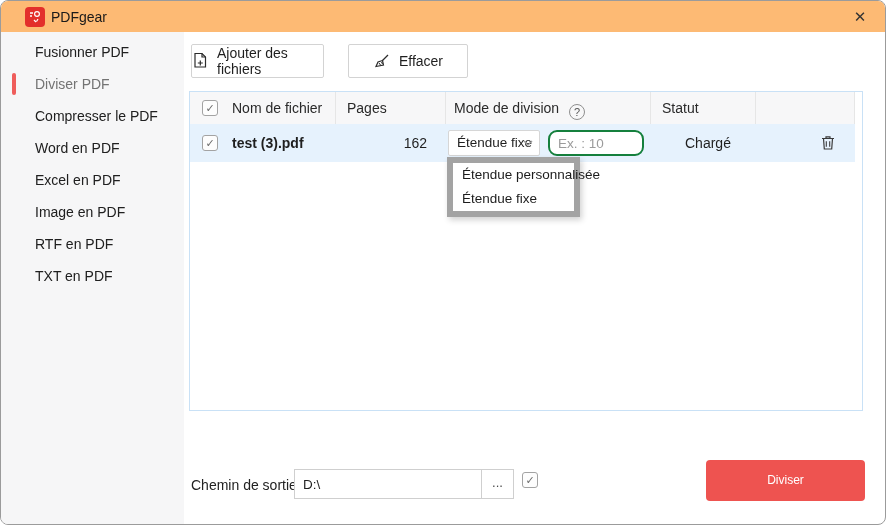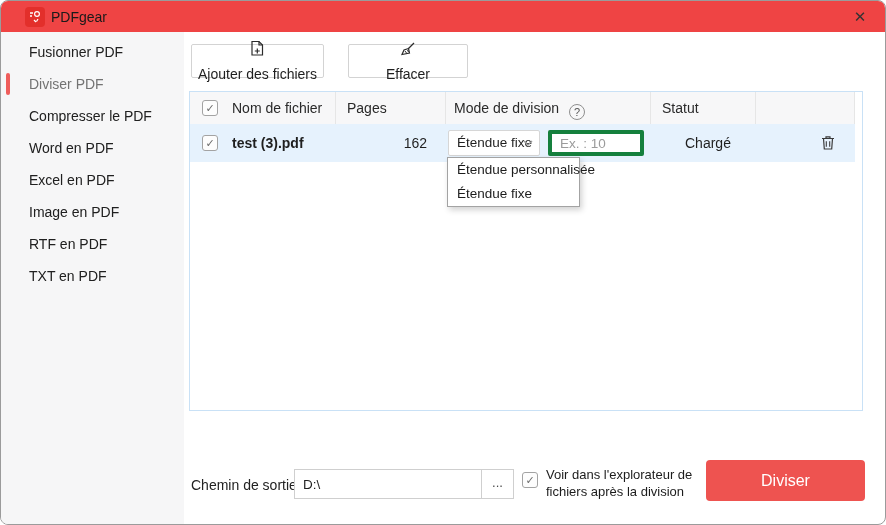--- a/index.html
+++ b/index.html
@@ -3,36 +3,36 @@
 <meta charset="utf-8">
 <style>
   * { margin:0; padding:0; box-sizing:border-box; }
   body { font-family:"Liberation Sans", sans-serif; background:#ffffff; }
   .window {
     position:relative; width:886px; height:525px; overflow:hidden;
     background:#ffffff; border:1px solid #9b9b9b; border-radius:8px;
     color:#1f1f1f; font-size:14px;
   }
   
-  .titlebar { position:absolute; left:0; top:0; width:100%; height:31px; background:#ef4444; }
+  .titlebar { position:absolute; left:0; top:0; width:100%; height:31px; background:#fdba74; }
   .logo { position:absolute; left:24px; top:6px; width:20px; height:20px; background:#e32f2b; border-radius:4px; }
   .logo svg { position:absolute; left:2px; top:2px; }
   .app-title { position:absolute; left:50px; top:8px; font-size:14px; color:#1a1a1a; }
   .close-btn { position:absolute; right:14px; top:6px; width:22px; height:20px; text-align:center;
     font-size:15px; color:#333; line-height:20px; cursor:default; }
   
   .sidebar { position:absolute; left:0; top:31px; width:183px; height:494px; background:#f6f6f7; }
   .side-item { position:relative; height:32px; line-height:32px; padding-left:28px; color:#202020; cursor:default; }
   .side-item.active { color:#737373; }
   .side-item .indicator { position:absolute; left:5px; top:5px; width:4px; height:22px;
     border-radius:2px; background:#ef5d5b; }
-  .side-list { padding-top:4px; }
+  .side-list { padding-top:4px;margin-left:6px; }
   
   .btn { position:absolute; height:34px; background:#fff; border:1px solid #d3d3d3; border-radius:2px;
-    display:flex; align-items:center; justify-content:center; gap:8px; font-size:14px; color:#1f1f1f;flex-direction:column; }
+    display:flex; align-items:center; justify-content:center; gap:8px; font-size:14px; color:#1f1f1f; }
   .btn-add { left:190px; top:43px; width:133px; }
   .btn-clear { left:347px; top:43px; width:120px; }
   
   .table { position:absolute; left:188px; top:90px; width:674px; height:320px;
     border:1px solid #c9e1f6; background:#fff; }
   .thead { position:absolute; left:0; top:0; width:672px; height:32px; background:#f7f7f8; }
   .thead .gutter { position:absolute; right:0; top:0; width:7px; height:32px; background:#fff; }
   .col-divider { position:absolute; top:0; width:1px; height:32px; background:#e6e6e6; }
   .th { position:absolute; top:0; height:32px; line-height:32px; color:#2a2a2a; font-size:14px; }
   .checkbox { width:16px; height:16px; background:#fdfdfd; border:1px solid #a3a3a3; border-radius:3px;
@@ -41,39 +41,39 @@
   .help-icon { display:inline-block; width:16px; height:16px; border:1px solid #8f8f8f; border-radius:50%;
     font-size:11px; line-height:14px; text-align:center; color:#555; margin-left:10px; vertical-align:-3px; }
   .trow { position:absolute; left:0; top:32px; width:665px; height:38px; background:#e6f2fd; }
   .row-check { position:absolute; left:12px; top:11px; }
   .cell-name { position:absolute; left:42px; top:0; height:38px; line-height:38px;font-weight:bold; }
   .cell-pages { position:absolute; left:157px; top:0; width:80px; height:26px; line-height:38px; text-align:right; }
   .select { position:absolute; left:258px; top:6px; width:92px; height:26px; background:#fff;
     border:1px solid #d6d6d6; border-radius:2px; font-size:13.5px; line-height:24px; padding-left:8px; color:#1f1f1f; }
   .select svg { position:absolute; right:6px; top:9px; }
   .range-input { position:absolute; left:358px; top:6px; width:96px; height:26px; background:#fff;
-    border:4px solid #15803d; border-radius:2px; font-size:13.5px; padding-left:8px;
+    border:2px solid #15803d; border-radius:9px; font-size:13.5px; padding-left:8px;
     font-family:"Liberation Sans", sans-serif; color:#1f1f1f; }
   .range-input::placeholder { color:#9b9b9b; }
   .cell-status { position:absolute; left:495px; top:0; height:23px; line-height:38px; }
   .trash { position:absolute; left:629px; top:10px; width:18px; height:18px; }
   
   .popup { position:absolute; left:446px; top:156px; width:133px; background:#fff;
-    border:1px solid #a3a3a3; box-shadow:2px 3px 6px rgba(0,0,0,0.18); z-index:10; }
+    border:6px solid #a3a3a3; box-shadow:2px 3px 6px rgba(0,0,0,0.18); z-index:10; }
   .popup .opt { height:24px; line-height:24px; padding-left:9px; font-size:13.5px; color:#1c1c1c; white-space:nowrap; }
   
   .out-label { position:absolute; left:190px; top:476px; font-size:14px; color:#222; }
   .out-input { position:absolute; left:293px; top:468px; width:188px; height:30px; border:1px solid #cfcfcf;
     background:#fff; font-size:13.5px; padding-left:8px; font-family:"Liberation Sans", sans-serif; color:#1f1f1f; }
   .browse-btn { position:absolute; left:480px; top:468px; width:33px; height:30px; border:1px solid #cfcfcf;
     background:#fff; text-align:center; line-height:26px; color:#4a4a4a; font-size:13px; }
   .open-check { position:absolute; left:521px; top:471px; }
   .open-label { position:absolute; left:545px; top:466px; width:160px; font-size:13px; line-height:16.5px; color:#1c1c1c; }
   .split-btn { position:absolute; left:705px; top:459px; width:159px; height:41px; background:#ee5350;
-    border:none; border-radius:4px; color:#fff; font-size:16px; text-align:center; line-height:41px; cursor:default; }
+    border:none; border-radius:4px; color:#fff; font-size:12px; text-align:center; line-height:41px; cursor:default; }
   svg { display:block; }
 </style>
 </head>
 <body>
 
 <div class="window">
 
   <div class="titlebar">
     <div class="logo">
       <svg width="16" height="16" viewBox="0 0 16 16">
@@ -165,19 +165,15 @@
 
   <div class="popup">
     <div class="opt">Étendue personnalisée</div>
     <div class="opt">Étendue fixe</div>
   </div>
 
   <div class="out-label">Chemin de sortie</div>
   <input class="out-input" type="text" value="D:\" style="">
   <div class="browse-btn">...</div>
   <div class="checkbox open-check"><span>✓</span></div>
-  <div class="open-label">
-    <div>Voir dans l'explorateur de</div>
-    <div>fichiers après la division</div>
-  </div>
   <div class="split-btn">Diviser</div>
 
 </div>
 
 </body></html>

